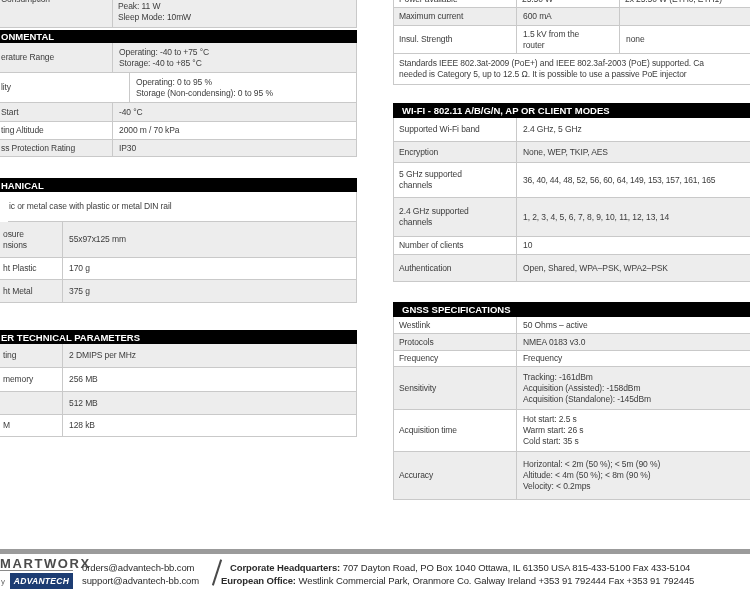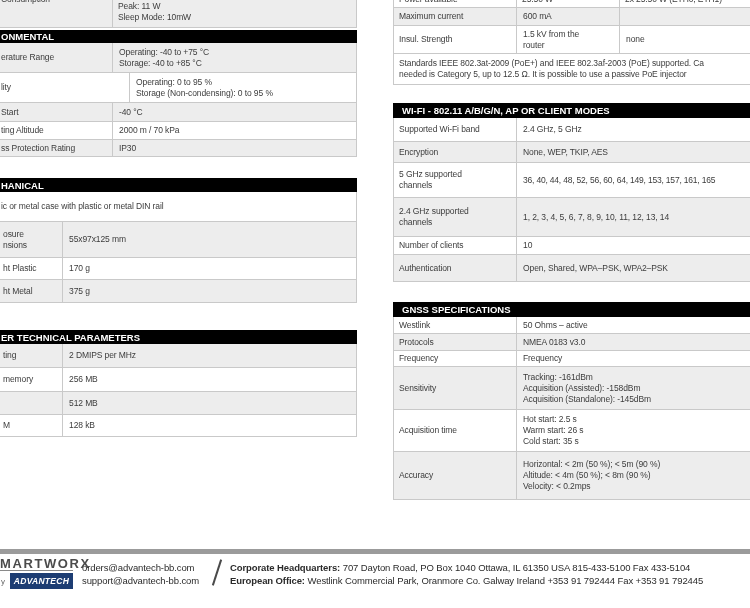--- a/index.html
+++ b/index.html
@@ -73,21 +73,21 @@
       <div class="row alt" style="height:17px;">
         <div class="lbl lbl-env">ss Protection Rating</div>
         <div class="val">IP30</div>
       </div>
     </div>
   </div>
 
   <div class="tbl" style="left:0;top:178px;width:357px;border-radius:21px;">
     <div class="hdr" style="height:14px;padding-left:1px;">HANICAL</div>
     <div class="rows rows-l">
-      <div class="note" style="height:30px;padding-left:1px;">ic or metal case with plastic or metal DIN rail</div>
+      <div class="note" style="height:30px;padding-left:1px;margin-left:8px;">ic or metal case with plastic or metal DIN rail</div>
       <div class="row alt" style="height:36px;">
         <div class="lbl lbl-mech">osure
 nsions</div>
         <div class="val">55x97x125 mm</div>
       </div>
       <div class="row" style="height:22px;">
         <div class="lbl lbl-mech">ht Plastic</div>
         <div class="val">170 g</div>
       </div>
       <div class="row alt" style="height:23px;">
@@ -221,18 +221,18 @@
 
   <div class="abs ft-text" style="left:82px;top:562px;">orders@advantech-bb.com</div>
   <div class="abs ft-text" style="left:82px;top:575px;">support@advantech-bb.com</div>
 
   <div class="abs" style="left:216px;top:559px;width:2px;height:27px;background:#4a4a4a;transform:rotate(18deg);"></div>
 
   <div class="abs ft-text" style="left:230px;top:562px;">
     <b>Corporate Headquarters:</b>
     <span>707 Dayton Road, PO Box 1040 Ottawa, IL 61350 USA  815-433-5100  Fax 433-5104</span>
   </div>
-  <div class="abs ft-text" style="left:230px;top:575px;">
+  <div class="abs ft-text" style="left:221px;top:575px;">
     <b>European Office:</b>
     <span>Westlink Commercial Park, Oranmore Co. Galway Ireland  +353 91 792444  Fax +353 91 792445</span>
   </div>
 
 </div>
 
 </body></html>

